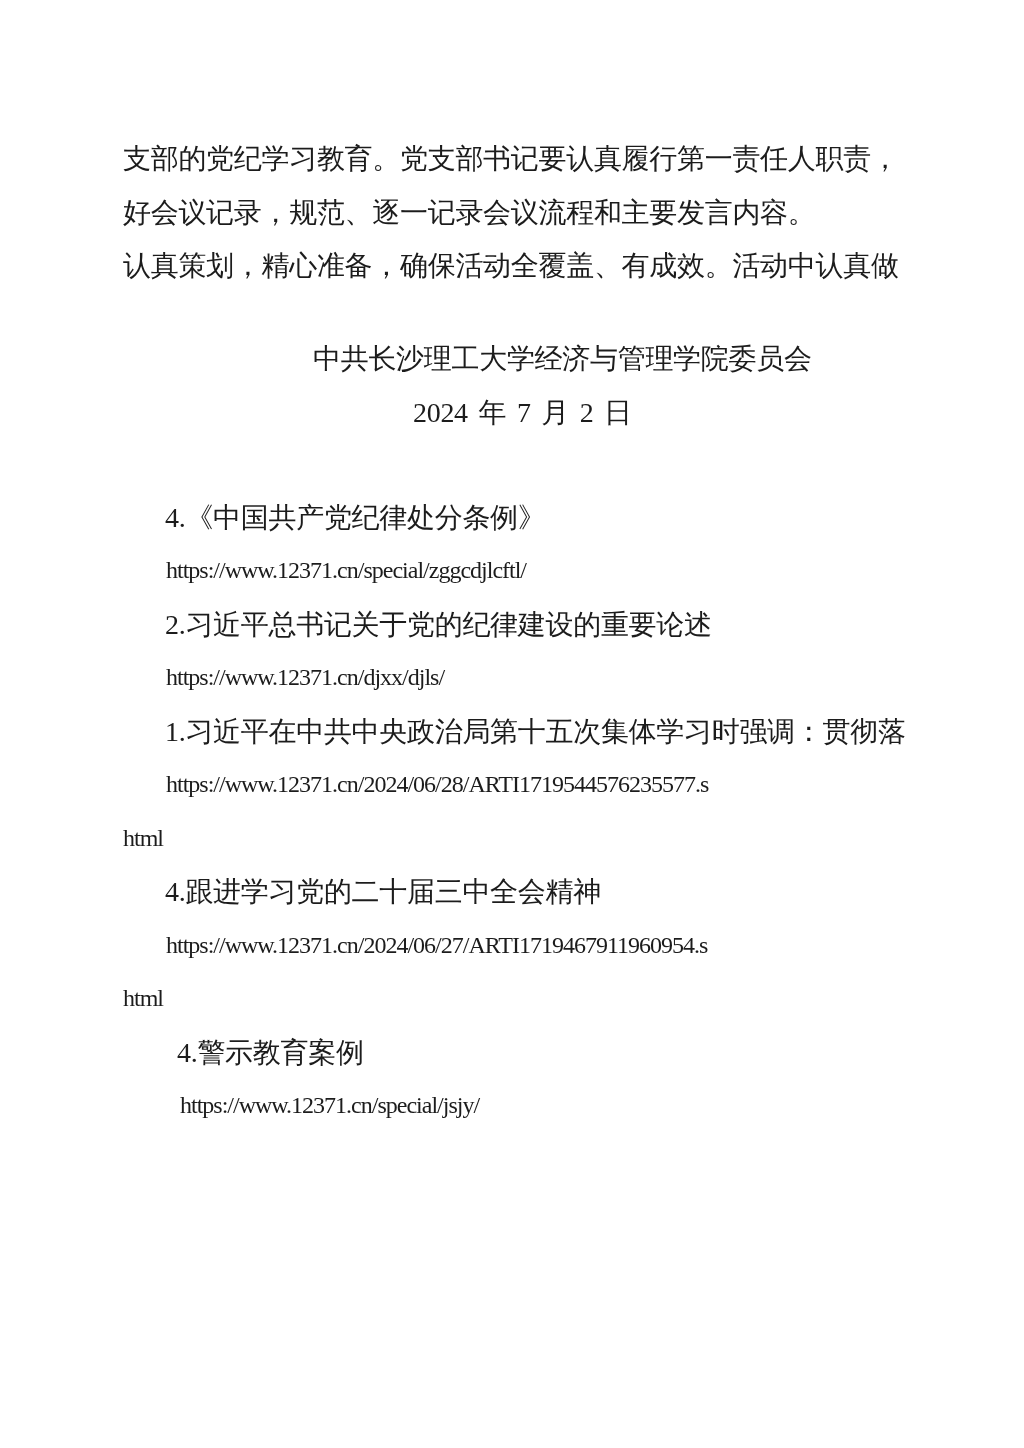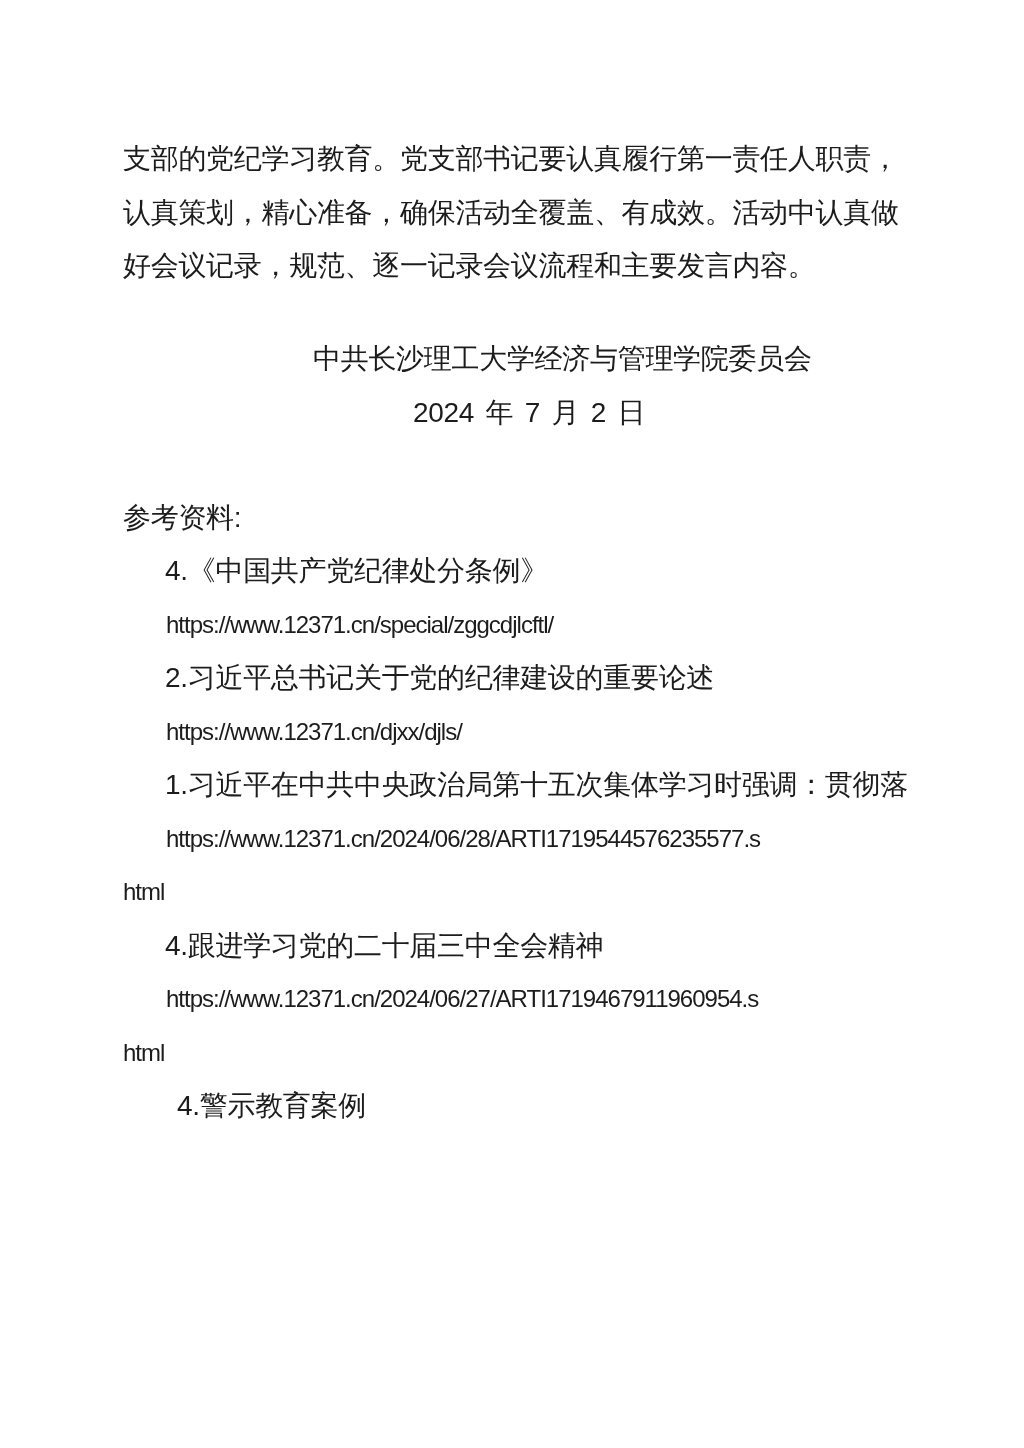--- a/index.html
+++ b/index.html
@@ -12,28 +12,28 @@
     width: 1024px;
     height: 1448px;
     margin: 0 auto;
     background: #ffffff;
     box-sizing: border-box;
     padding: 132px 100px 0 123px;
     color: #1c1c1c;
     overflow: hidden;
   }
   .cn {
-    font-family: Liberation Sans, sans-serif;
+    font-family: Liberation Serif, serif;
     font-size: 28px;
     line-height: 53.5px;
     letter-spacing: -0.3px;
     white-space: pre;
   }
   .url {
-    font-family: Liberation Sans, sans-serif;
+    font-family: Liberation Serif, serif;
     font-size: 24px;
     line-height: 53.5px;
     letter-spacing: -1px;
     white-space: pre;
   }
   .indent-num  { padding-left: 42px; }
   .indent-url  { padding-left: 43px; }
   .indent-num5 { padding-left: 54px; }
   .indent-url5 { padding-left: 57px; }
   .signature-block { margin-top: 39px; }
@@ -41,31 +41,30 @@
   .sig-date { padding-left: 290px; margin-top: 1px; word-spacing: 4px; }
   .references-block { margin-top: 51px; }
 </style>
 </head>
 <body>
 
 <div class="page">
 
   <div>
     <div class="cn">支部的党纪学习教育。党支部书记要认真履行第一责任人职责，</div>
+    <div class="cn">好会议记录，规范、逐一记录会议流程和主要发言内容。</div>
     <div class="cn">认真策划，精心准备，确保活动全覆盖、有成效。活动中认真做</div>
-    <div class="cn">好会议记录，规范、逐一记录会议流程和主要发言内容。</div>
   </div>
 
   <div class="signature-block">
     <div class="cn sig-committee">中共长沙理工大学经济与管理学院委员会</div>
     <div class="cn sig-date">2024 年 7 月 2 日</div>
   </div>
 
   <div class="references-block">
-    <div class="cn">参考资料:</div>
 
     <div>
       <div class="cn indent-num">4.《中国共产党纪律处分条例》</div>
       <div class="url indent-url">https://www.12371.cn/special/zggcdjlcftl/</div>
     </div>
 
     <div>
       <div class="cn indent-num">2.习近平总书记关于党的纪律建设的重要论述</div>
       <div class="url indent-url">https://www.12371.cn/djxx/djls/</div>
     </div>
@@ -77,16 +76,17 @@
     </div>
 
     <div>
       <div class="cn indent-num">4.跟进学习党的二十届三中全会精神</div>
       <div class="url indent-url">https://www.12371.cn/2024/06/27/ARTI1719467911960954.s</div>
       <div class="url">html</div>
     </div>
 
     <div>
       <div class="cn indent-num5">4.警示教育案例</div>
+      <div class="url indent-url5">https://www.12371.cn/special/jsjy/</div>
     </div>
   </div>
 
 </div>
 
 </body></html>

